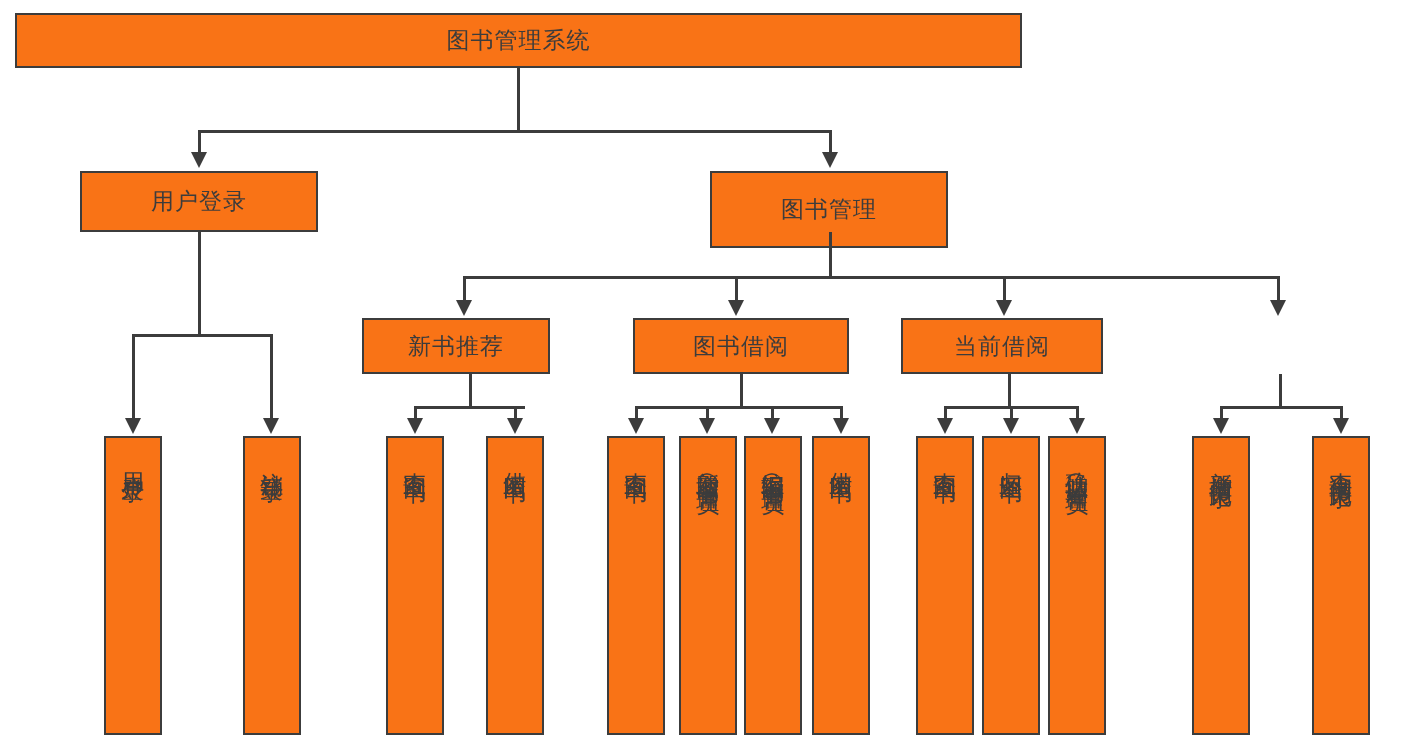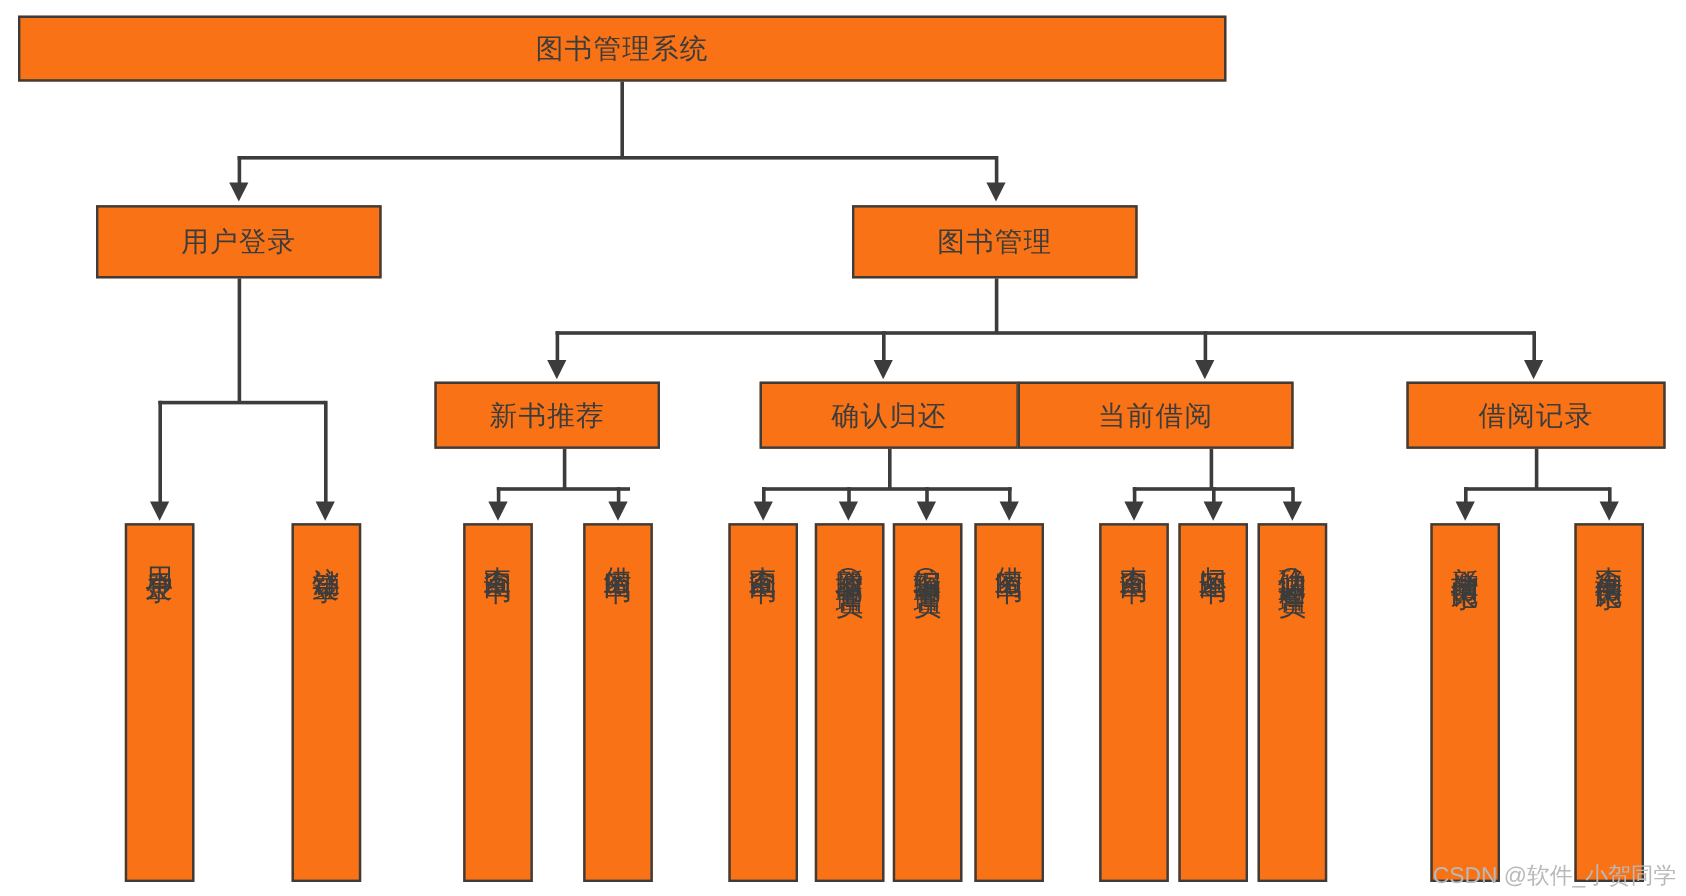--- a/index.html
+++ b/index.html
@@ -100,21 +100,21 @@
   <div class="vline" style="left:198px; top:130px; height:24px;"></div>
   <div class="arrow" style="left:191px; top:152px;"></div>
 
   <div class="vline" style="left:829px; top:130px; height:24px;"></div>
   <div class="arrow" style="left:822px; top:152px;"></div>
 
   <div class="node horiz" id="node-user-login" style="left:80px; top:171px; width:238px; height:61px;">
     <span class="label">用户登录</span>
   </div>
 
-  <div class="node horiz" id="node-book-manage" style="left:710px; top:171px; width:238px; height:61px;">
+  <div class="node horiz" id="node-book-manage" style="left:710px; top:171px; width:238px; height:77px;">
     <span class="label">图书管理</span>
   </div>
 
   <div class="vline" style="left:198px; top:232px; height:104px;"></div>
   <div class="hline" style="left:132px; top:334px; width:139px; height:2.5px;"></div>
   <div class="vline" style="left:132px; top:334px; height:86px;"></div>
   <div class="arrow" style="left:125px; top:418px;"></div>
   <div class="vline" style="left:270px; top:334px; height:86px;"></div>
   <div class="arrow" style="left:263px; top:418px;"></div>
 
@@ -127,30 +127,27 @@
   <div class="vline" style="left:1003px; top:276px; height:26px;"></div>
   <div class="arrow" style="left:996px; top:300px;"></div>
   <div class="vline" style="left:1277px; top:276px; height:26px;"></div>
   <div class="arrow" style="left:1270px; top:300px;"></div>
 
   <div class="node horiz" id="node-new-book-rec" style="left:362px; top:318px; width:188px; height:56px;">
     <span class="label">新书推荐</span>
   </div>
 
   <div class="node horiz" id="node-book-borrow" style="left:633px; top:318px; width:216px; height:56px;">
-    <span class="label">确认归还</span>
-  </div>
-
-  <div class="node horiz" id="node-current-borrow" style="left:848px; top:318px; width:230px; height:56px;">
+    <span class="label">图书借阅</span>
+  </div>
+
+  <div class="node horiz" id="node-current-borrow" style="left:901px; top:318px; width:202px; height:56px;">
     <span class="label">当前借阅</span>
   </div>
 
-  <div class="node horiz" id="node-borrow-record" style="left:1172px; top:318px; width:216px; height:56px;">
-    <span class="label">借阅记录</span>
-  </div>
 
   <div class="vline" style="left:469px; top:374px; height:34px;"></div>
   <div class="hline" style="left:414px; top:406px; width:111px; height:2.5px;"></div>
   <div class="vline" style="left:414px; top:406px; height:14px;"></div>
   <div class="arrow" style="left:407px; top:418px;"></div>
   <div class="vline" style="left:514px; top:406px; height:14px;"></div>
   <div class="arrow" style="left:507px; top:418px;"></div>
 
   <div class="vline" style="left:740px; top:374px; height:34px;"></div>
   <div class="hline" style="left:635px; top:406px; width:208px; height:2.5px;"></div>
@@ -224,15 +221,14 @@
   </div>
 
   <div class="node vert" style="left:1192px; top:436px; width:58px; height:299px;">
     <span class="label">新增借阅记录</span>
   </div>
 
   <div class="node vert" style="left:1312px; top:436px; width:58px; height:299px;">
     <span class="label">查询借阅记录</span>
   </div>
 
-  <div id="watermark">CSDN @软件_小贺同学</div>
 
 </div>
 
 </body></html>

